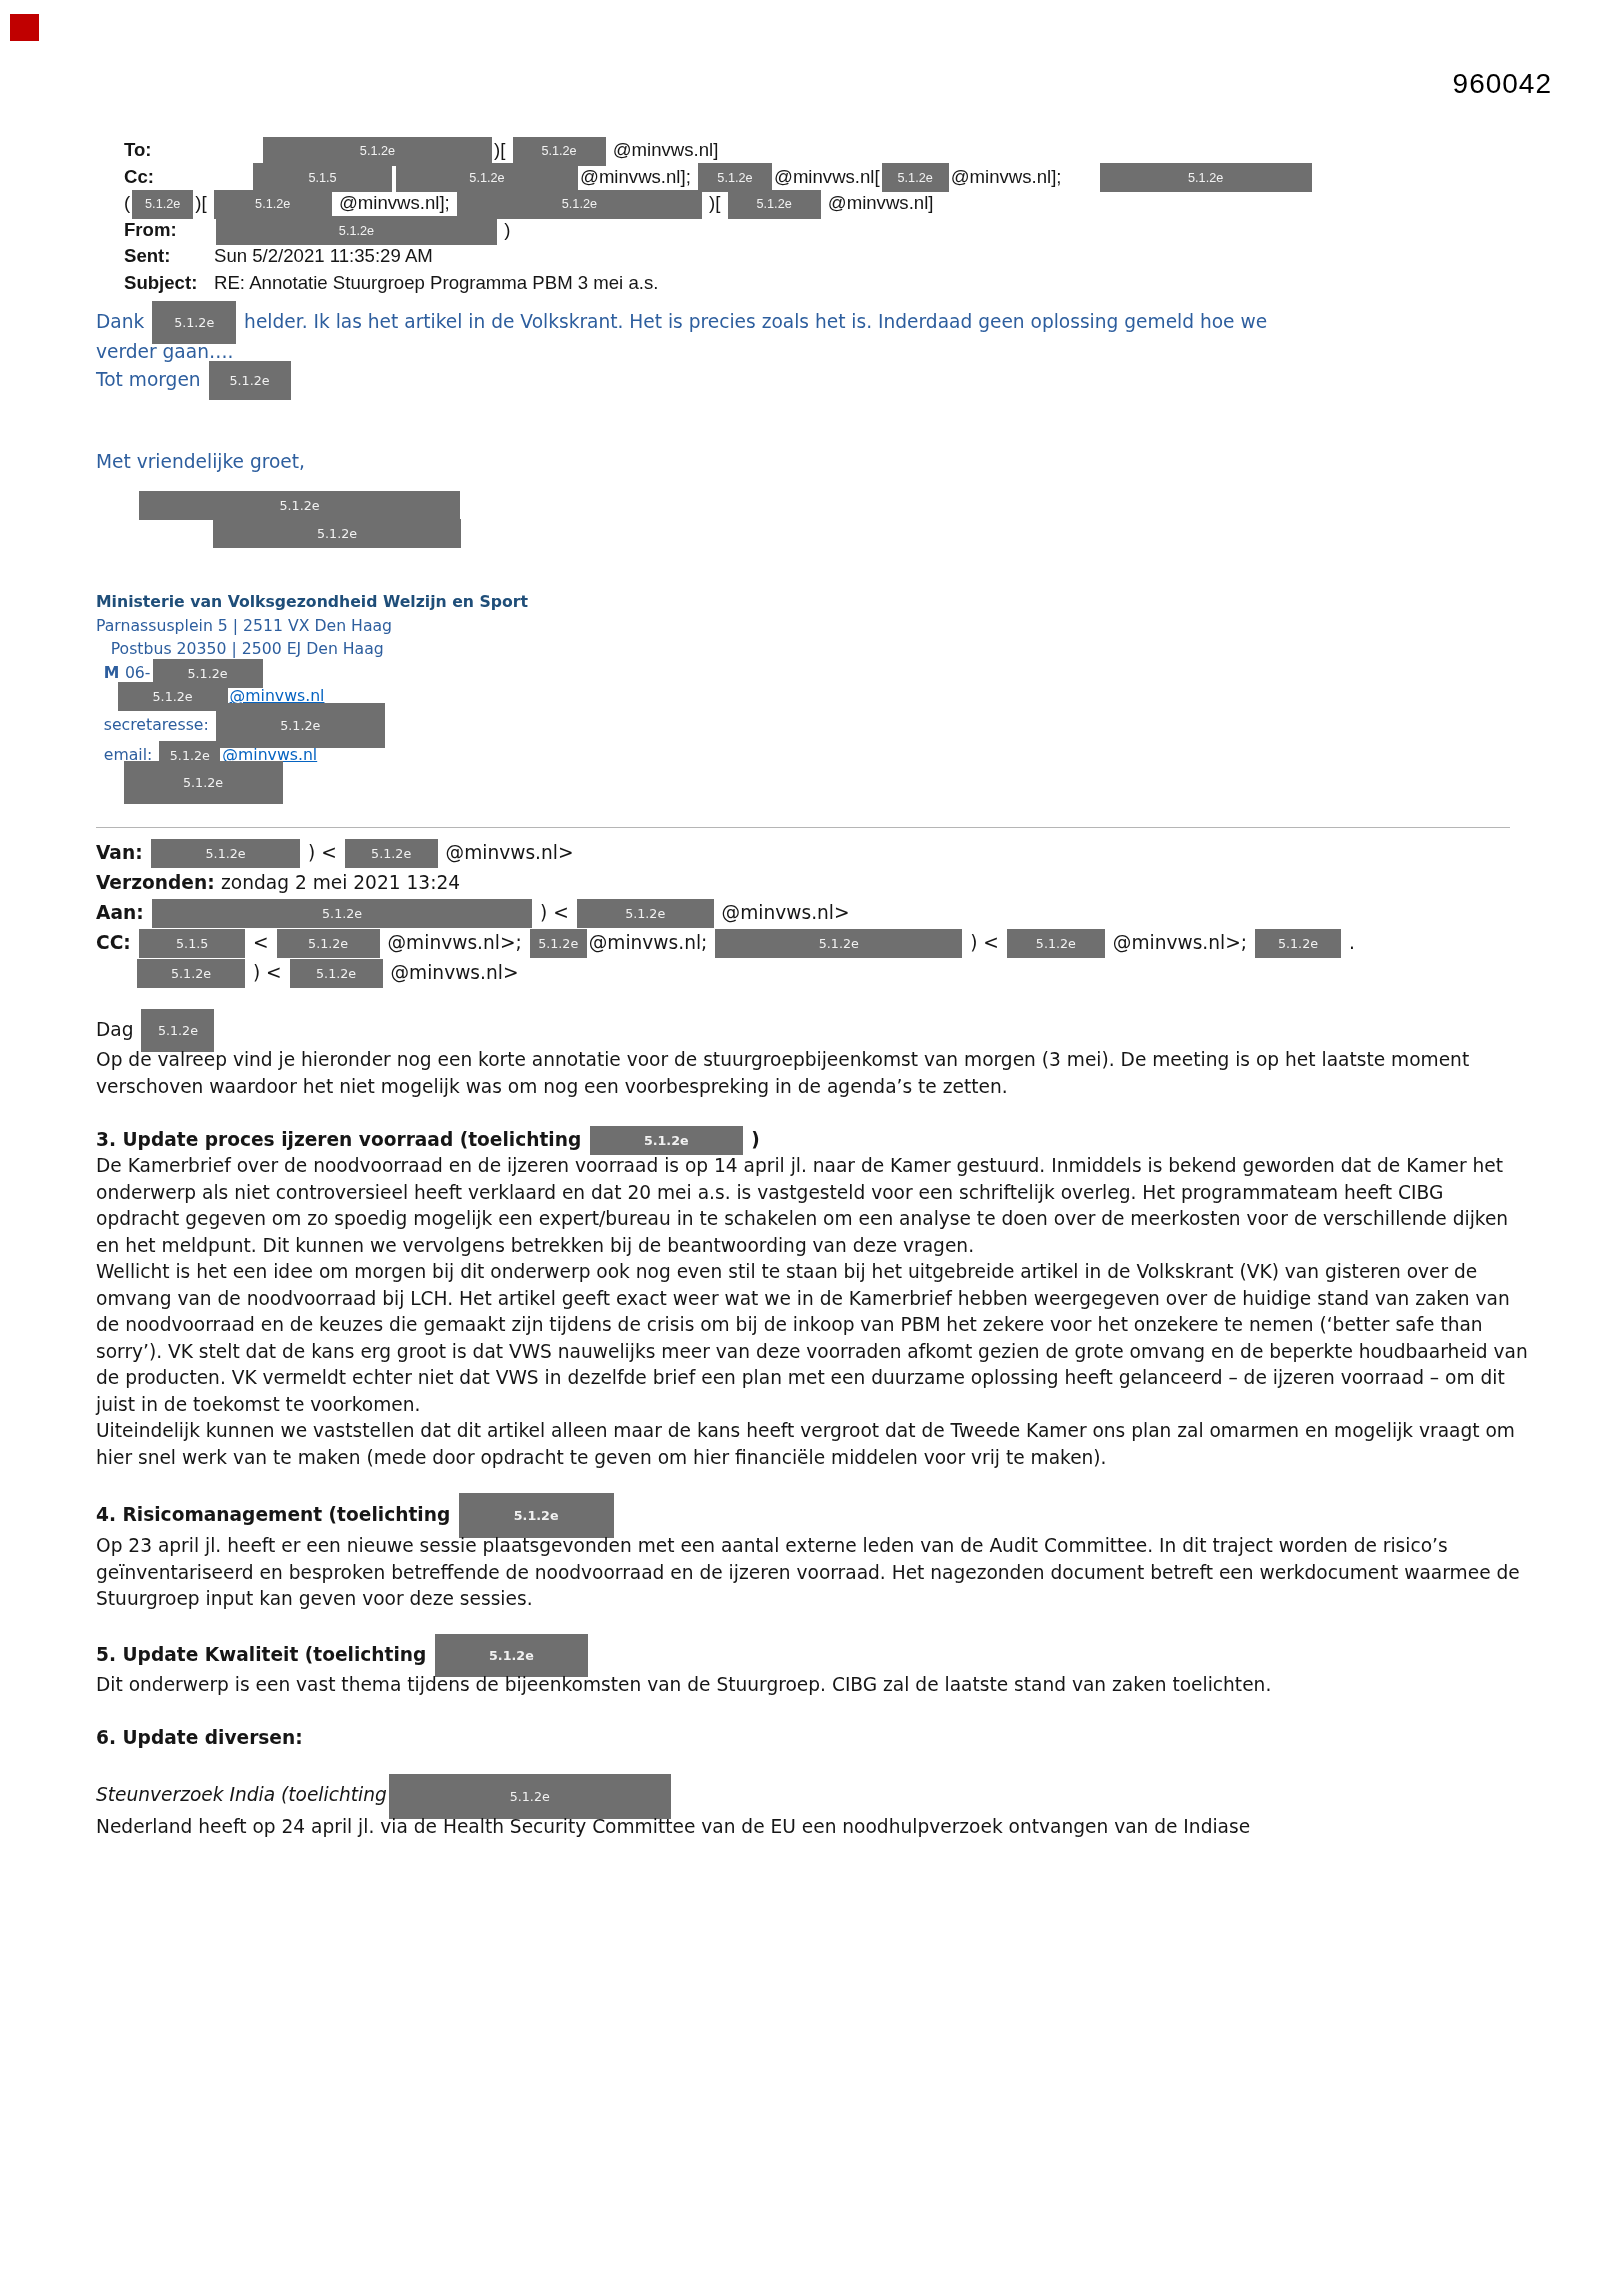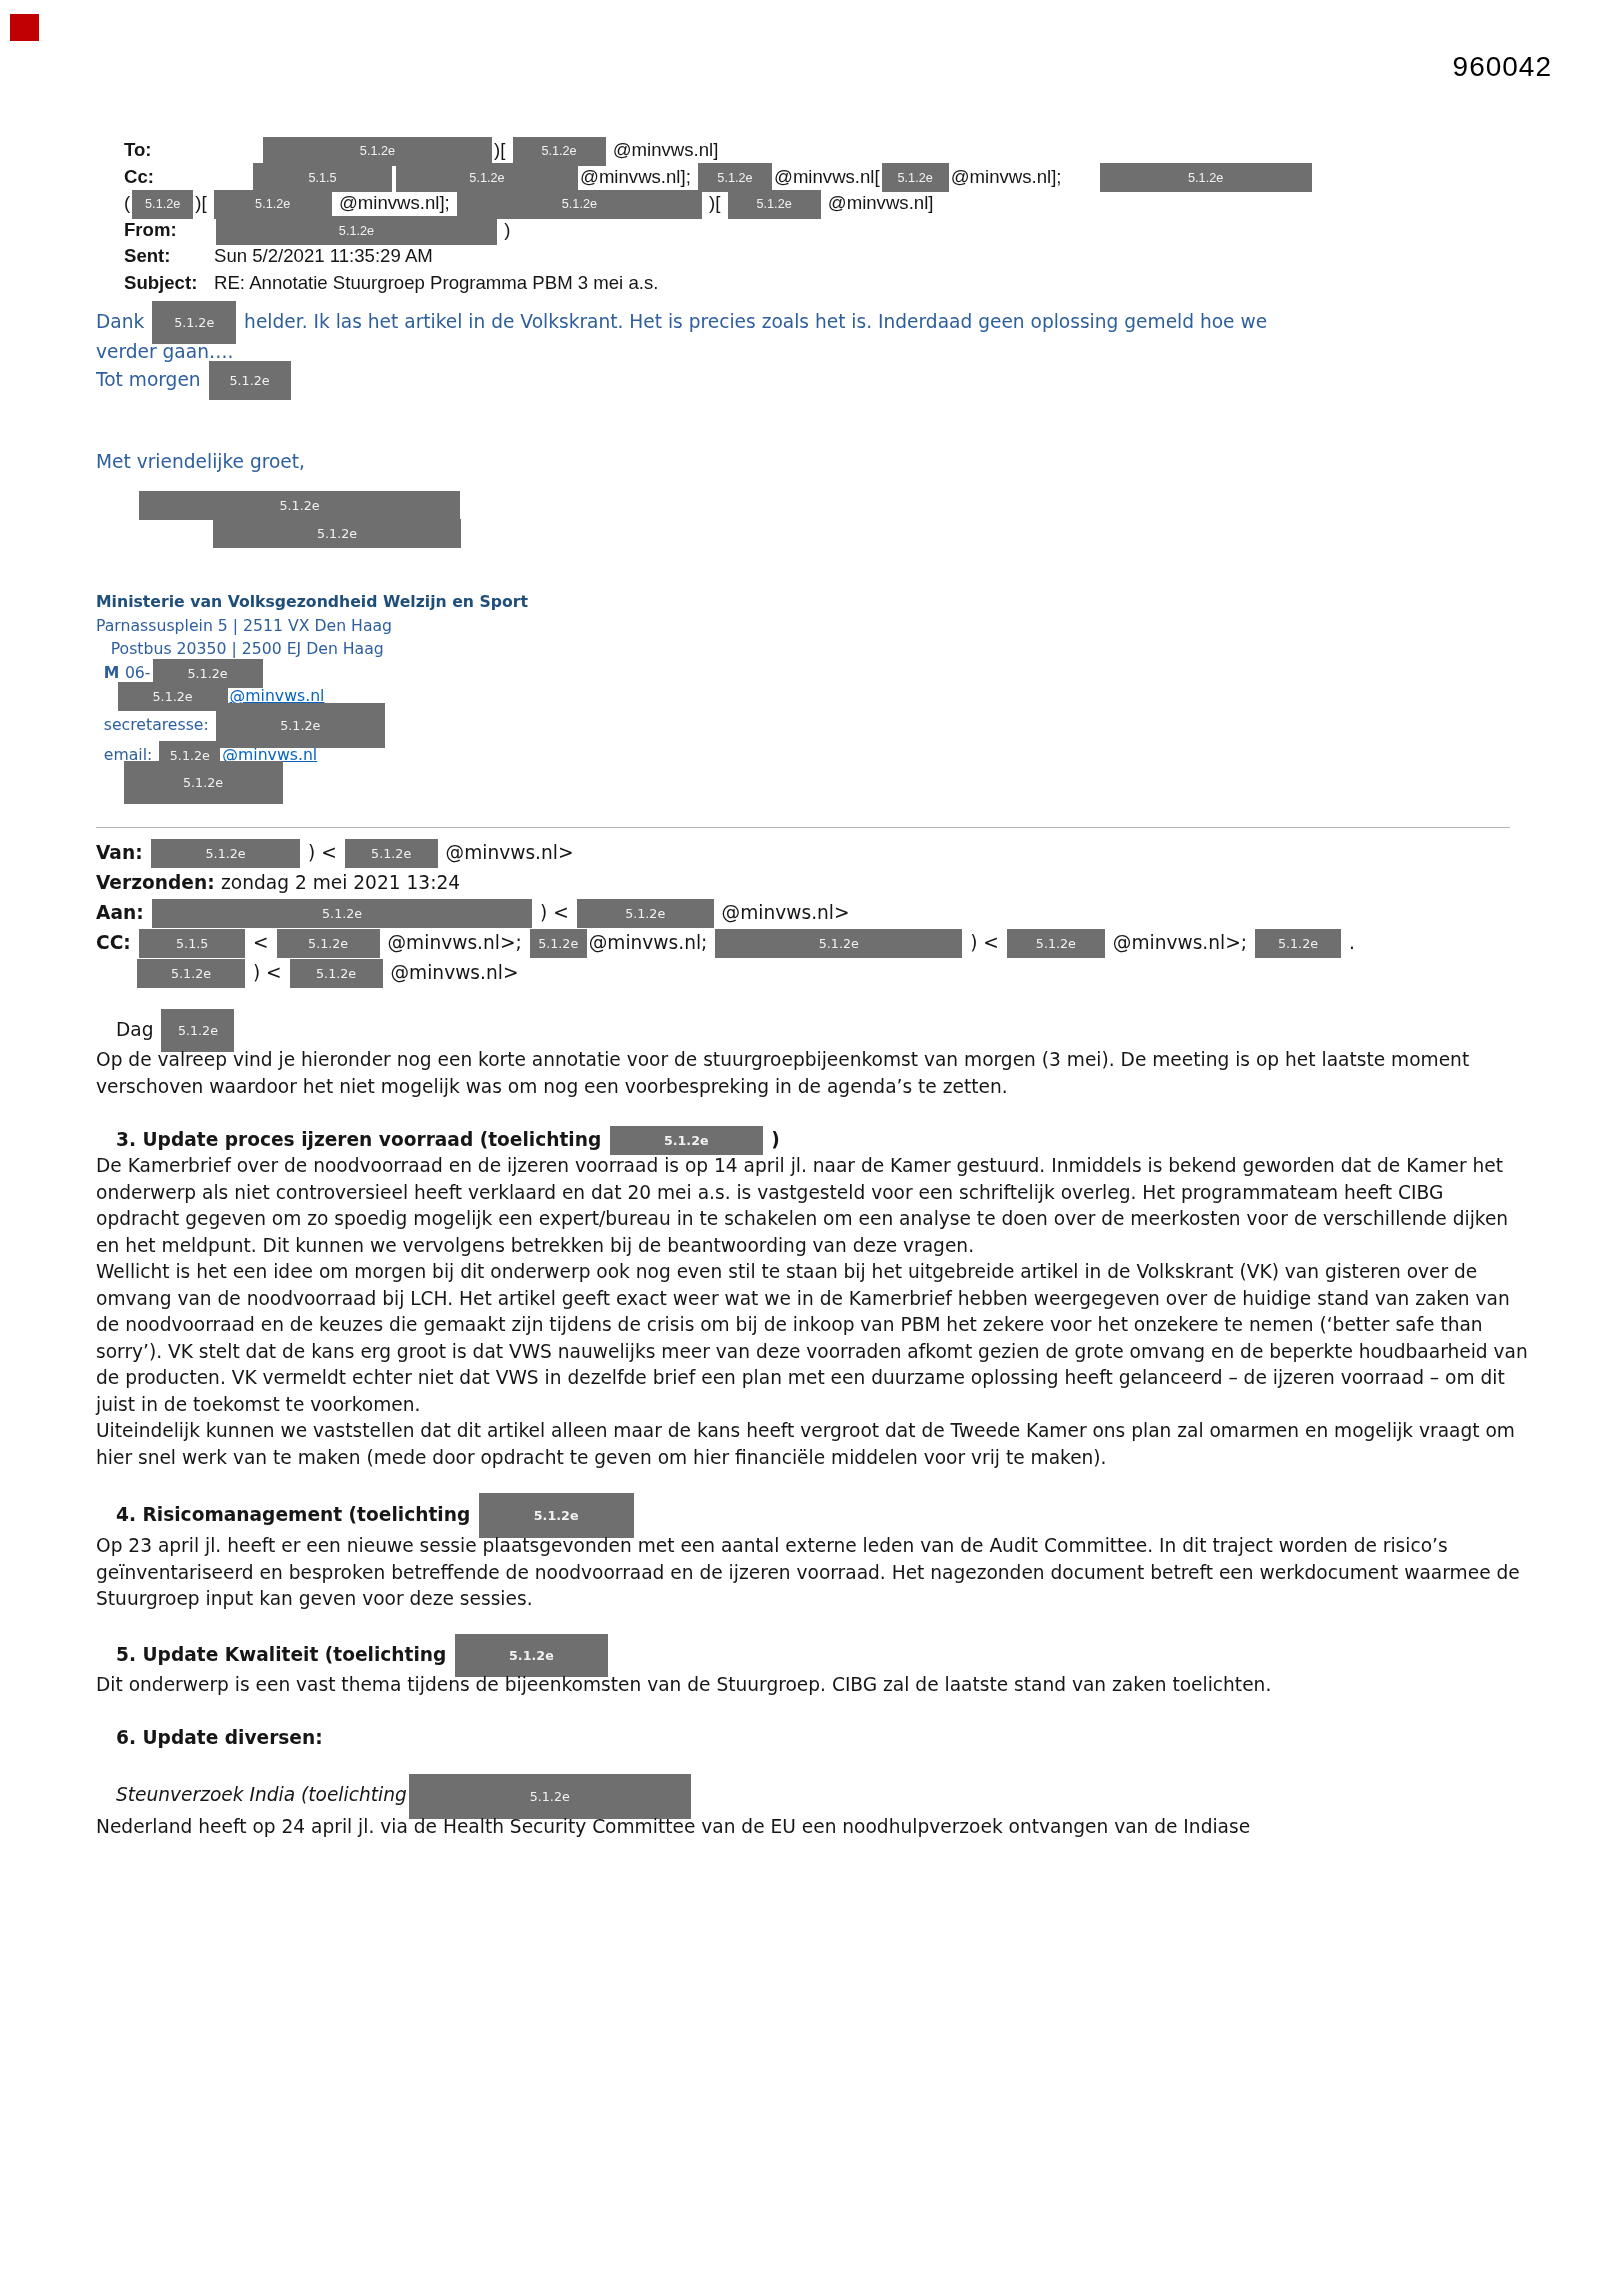--- a/index.html
+++ b/index.html
@@ -4,21 +4,21 @@
 <style>
   html,body{margin:0;padding:0;}
   body{
     width:1621px;height:2292px;background:#ffffff;
     font-family:"DejaVu Sans",sans-serif;
     font-size:18.6px;color:#161616;
     position:relative;overflow:hidden;
   }
   .page{position:relative;padding:137px 93px 0 96px;}
   .docnum{
-    position:absolute;top:51px;right:69px;
+    position:absolute;top:68px;right:69px;
     font-family:"Liberation Sans",sans-serif;
     font-size:28px;letter-spacing:1px;color:#000;
   }
   .red-marker{position:absolute;left:9.8px;top:13.7px;width:29px;height:27.4px;background:#c00000;}
   
   .r{
     display:inline-block;background:#6f6f6f;color:#f2f2f2;
     font-size:12.7px;line-height:normal;text-align:center;
     height:29px;vertical-align:middle;margin:-4.9px 2px;
     display:inline-flex;align-items:center;justify-content:center;
@@ -34,21 +34,21 @@
   .hdr1 .line{white-space:nowrap;margin-left:28px;}
   
   .quote{color:#2d5e9e;line-height:26.5px;margin-top:10px;}
   .greeting{color:#2d5e9e;margin-top:54px;line-height:26.5px;}
   .sigbars{margin-top:15.7px;line-height:28px;}
   .sig{color:#2d5e9e;font-size:15.7px;line-height:23.5px;margin-top:43px;}
   .sig .ministry{font-weight:bold;color:#1f4e79;}
   .divider{border-top:1px solid #b5b5b5;margin-top:27.4px;width:1414px;}
   .hdr2{line-height:30px;padding-top:9.8px;}
   .body-block{line-height:26.5px;}
-  .mt27{margin-top:26.5px;margin-left:20px;}
+  .mt27{margin-top:26.5px;}
   .heading{font-weight:bold;}
   .para{margin:0;}
   .nowrap{white-space:nowrap;}
 </style>
 </head>
 <body>
 
 <div class="red-marker"></div>
 <div class="docnum">960042</div>
 

